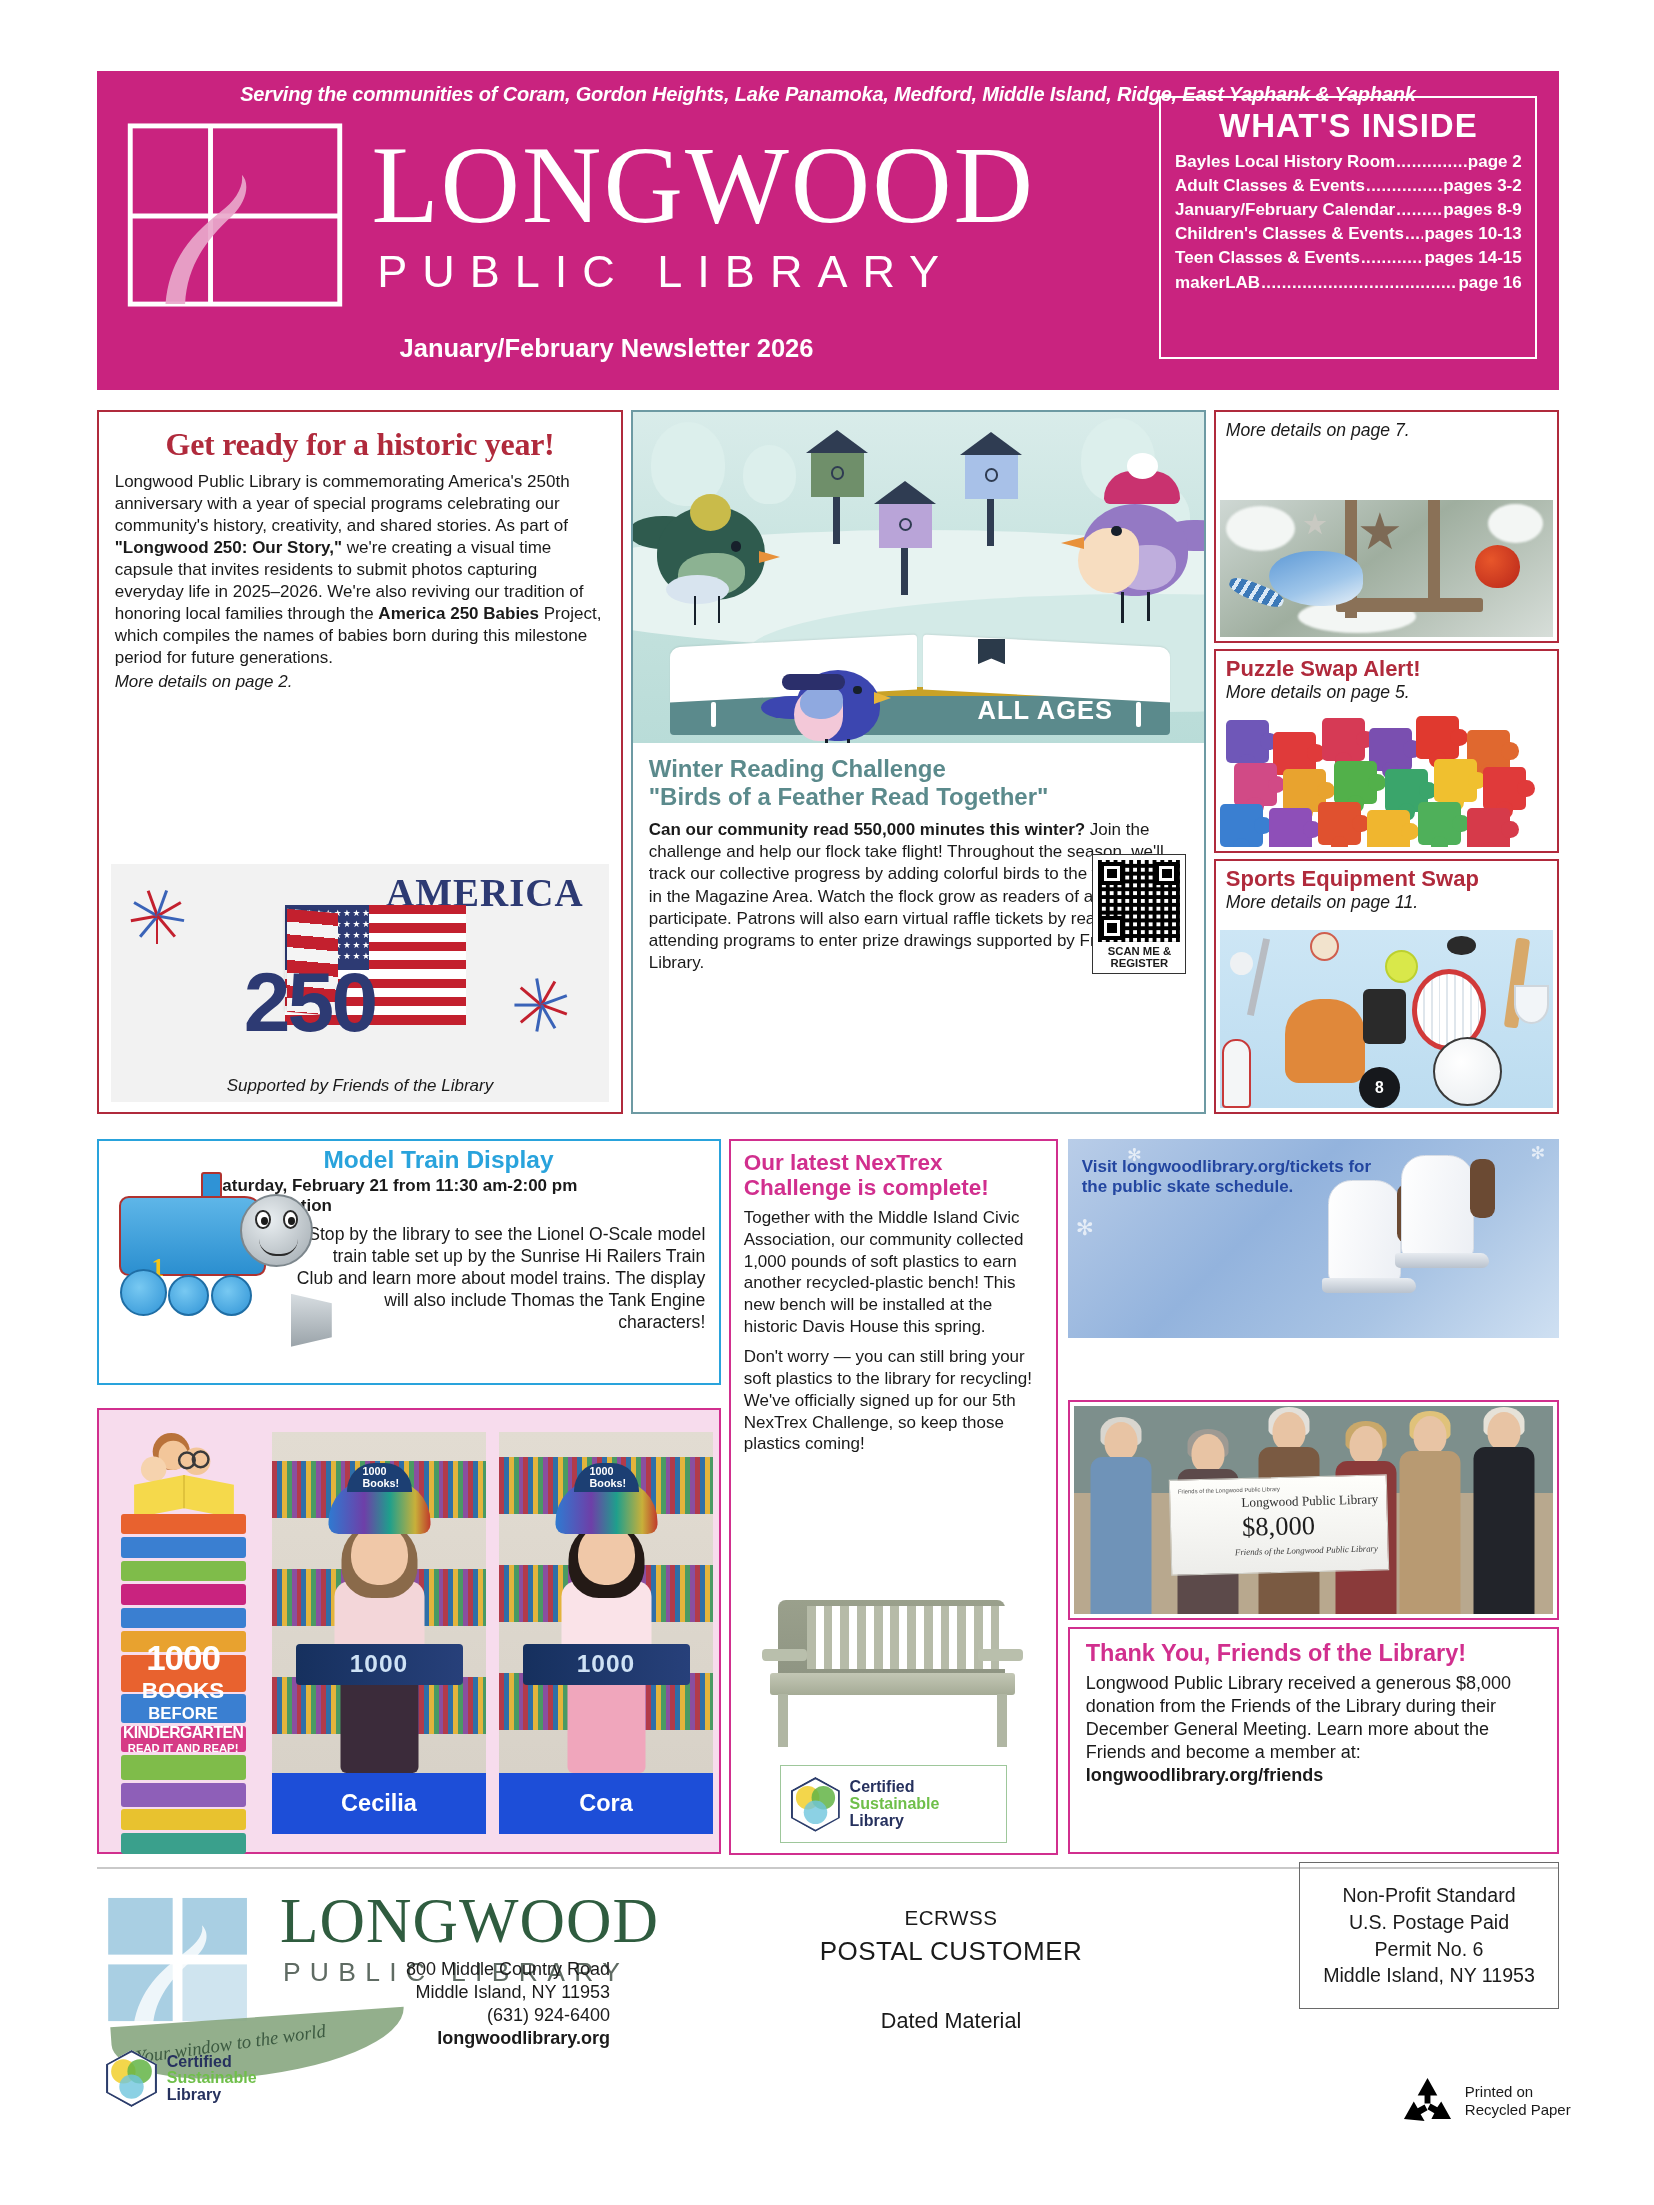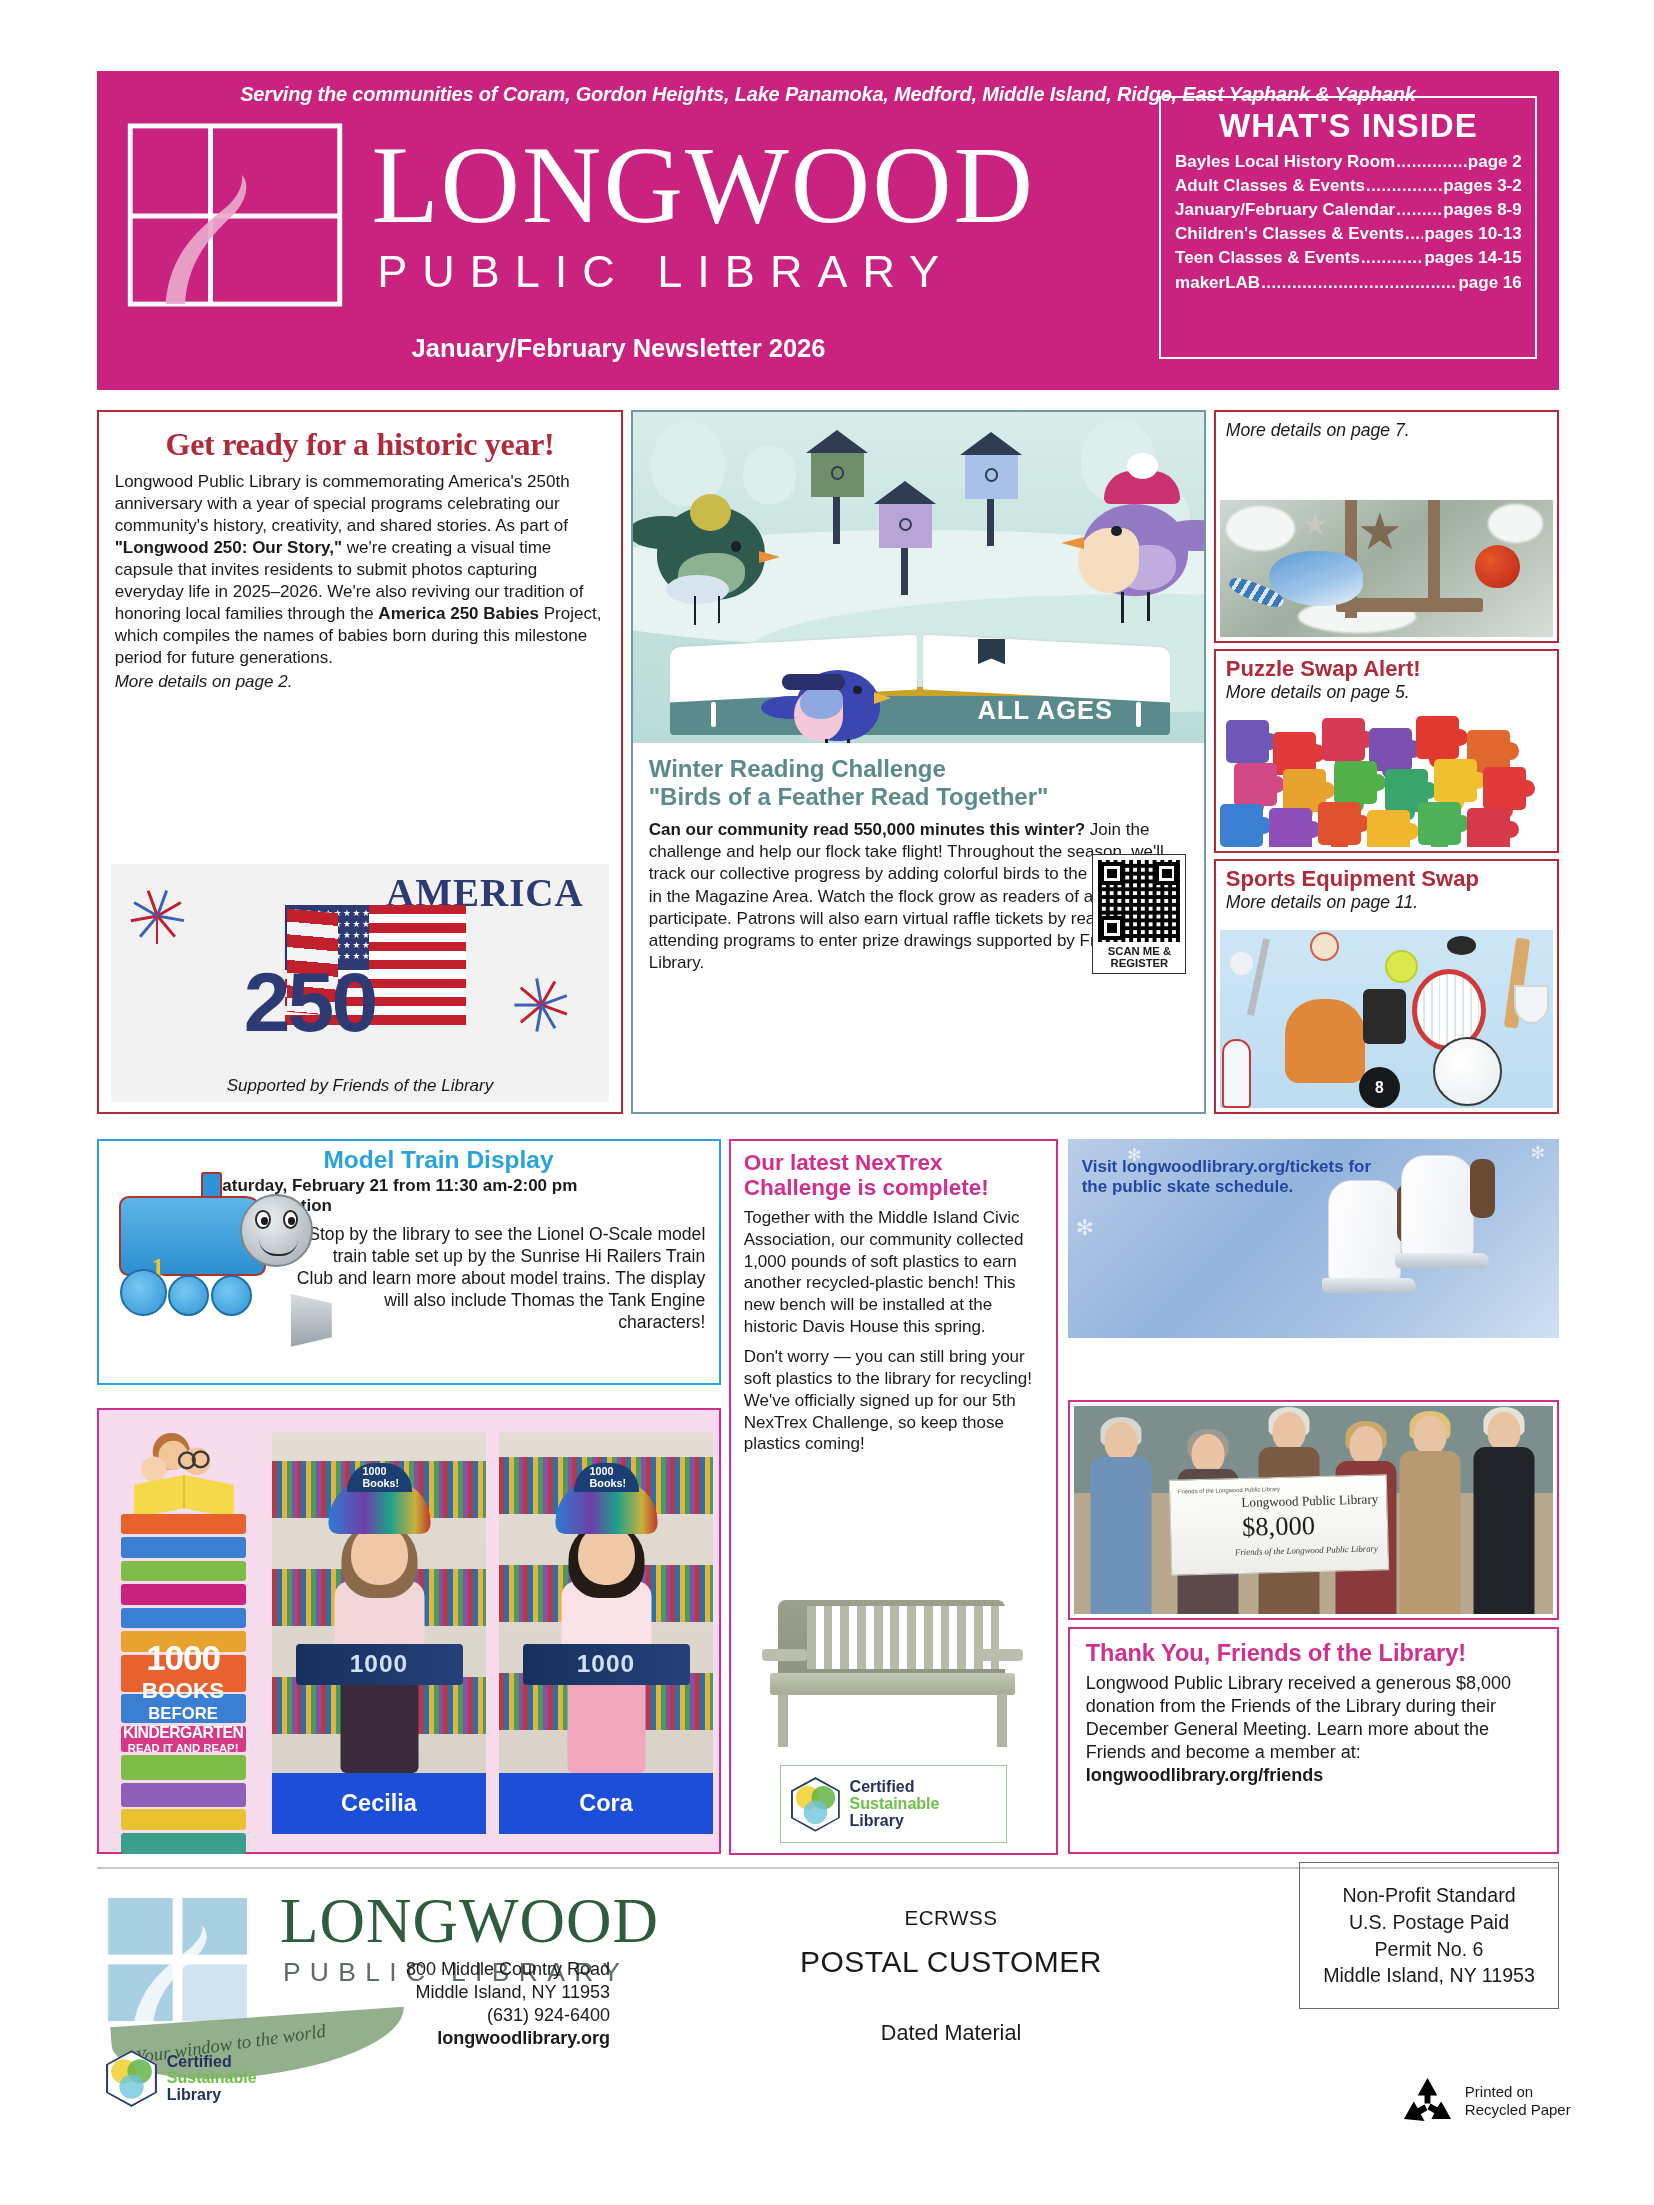--- a/index.html
+++ b/index.html
@@ -33,21 +33,21 @@
     font-family: "Liberation Serif", serif;
     font-size: 110px; line-height: 0.98; color: #fff;
     letter-spacing: 2px; font-weight: 400;
   }
   .wm-bot {
     font-family: "Liberation Sans", sans-serif;
     font-size: 45px; color: #fff; letter-spacing: 15px;
     margin-top: 5.9px; margin-left: 5.9px; font-weight: 300;
   }
   .issue-date {
-    position: absolute; left: 12px; top: 263px; width: 1019px;
+    position: absolute; left: 0; top: 263px; width: 1019px;
     text-align: center; color: #fff; font-size: 25.5px; font-weight: bold;
   }
   .whats-inside {
     position: absolute; right: 21.6px; top: 24.5px; width: 378px; height: 263px;
     border: 2.9px solid #fff; padding: 9.8px 13.7px 7.8px 13.7px;
   }
   .wi-title {
     text-align: center; color: #fff; font-size: 33px; font-weight: bold;
     letter-spacing: 1px; margin-bottom: 7.8px;
   }
@@ -348,21 +348,21 @@
   .ribbon-shape { position:absolute; inset:0; background:#8aa882;
       border-radius: 0 0 60% 40% / 0 0 100% 70%; transform: rotate(-4deg); opacity:.92; }
   .ribbon-text { position:absolute; left: 23.5px; top: 15.7px; font-family:"Liberation Serif",serif;
       font-style: italic; font-size: 18.6px; color:#3c5a41; transform: rotate(-8deg); }
   .addr { position:absolute; left: 353px; top: 1958px; width: 257px; text-align: right;
       font-size: 18px; line-height: 1.28; }
   .csl-foot { position:absolute; left: 106px; top: 2050px; display:flex; align-items:center; gap: 9.8px; }
   .csl-foot .csl-hex { width: 51px; height: 57px; }
   .postal { position:absolute; left: 745px; top: 1906px; width: 412px; text-align:center; }
   .postal .ecrwss { font-size: 20.6px; letter-spacing: 0.5px; }
-  .postal .pcust { font-size: 30px; letter-spacing: 0.5px; margin-top: 15px; text-align: center; }
+  .postal .pcust { font-size: 26px; letter-spacing: 0.5px; margin-top: 6px; text-align: center; }
   .postal .dated { font-size: 21.6px; margin-top: 41px; }
   .permit { position:absolute; left: 1299px; top: 1862px; width: 260px; height: 147px;
       border: 1.5px solid #6a6a6a; display:flex; flex-direction: column; align-items:center;
       justify-content:center; font-size: 19.6px; line-height: 1.36; }
   .recycle { position:absolute; left: 1400px; top: 2076px; display:flex; align-items:center; gap: 9.8px; }
   .recy-ico { width: 55px; height: 49px; position: relative; }
   .recy-txt { font-size: 15px; line-height: 1.18; }
 </style>
 </head>
 <body>

